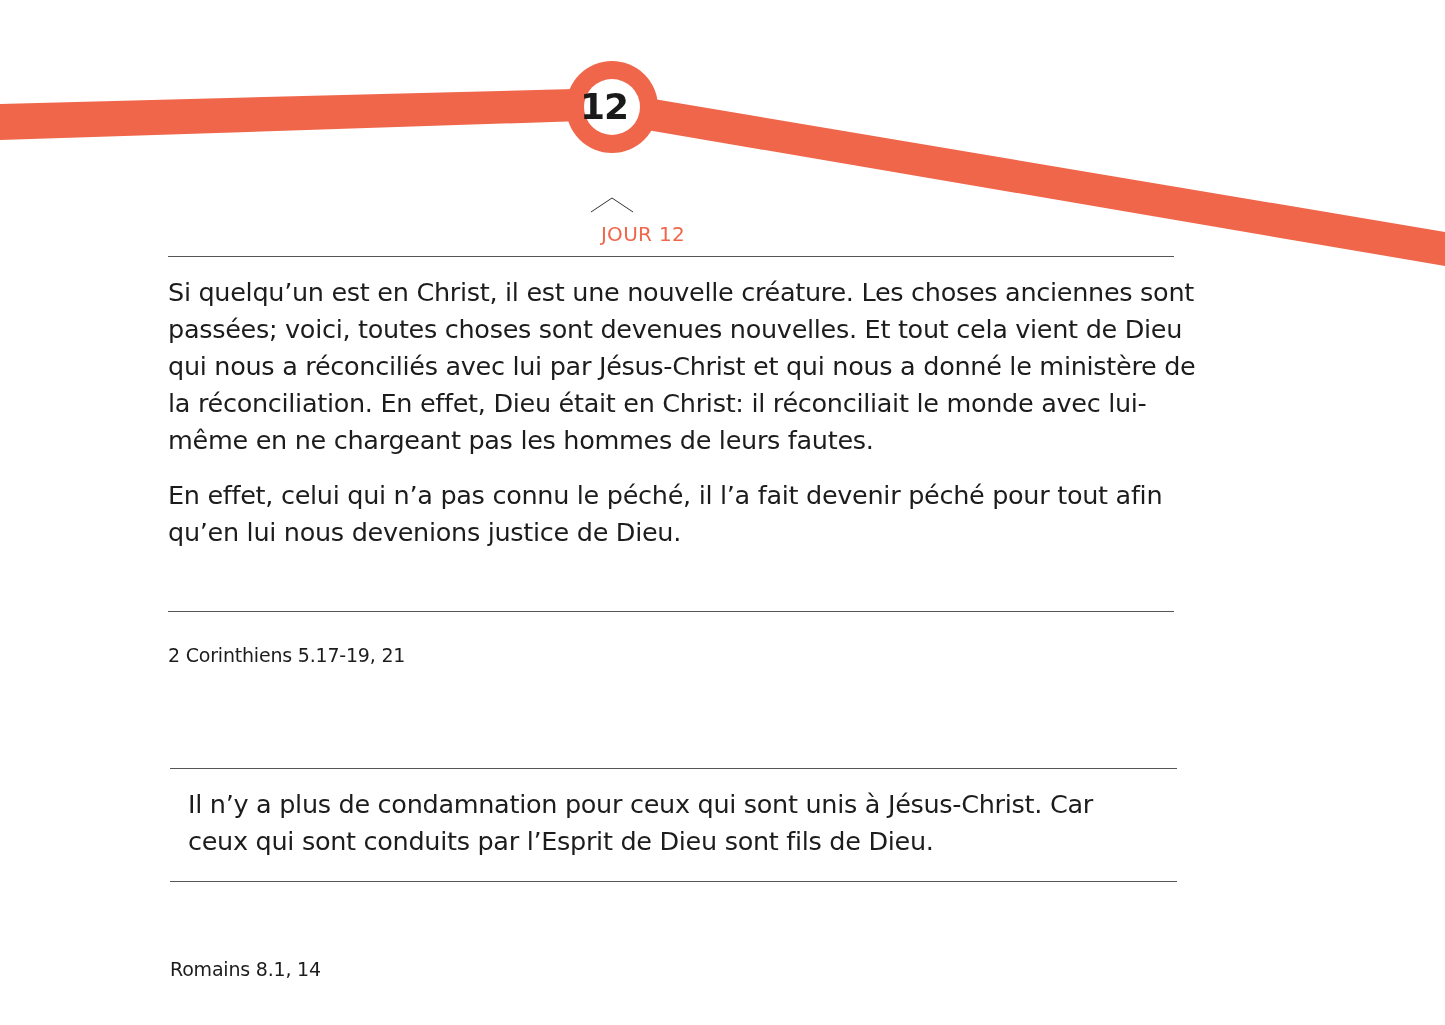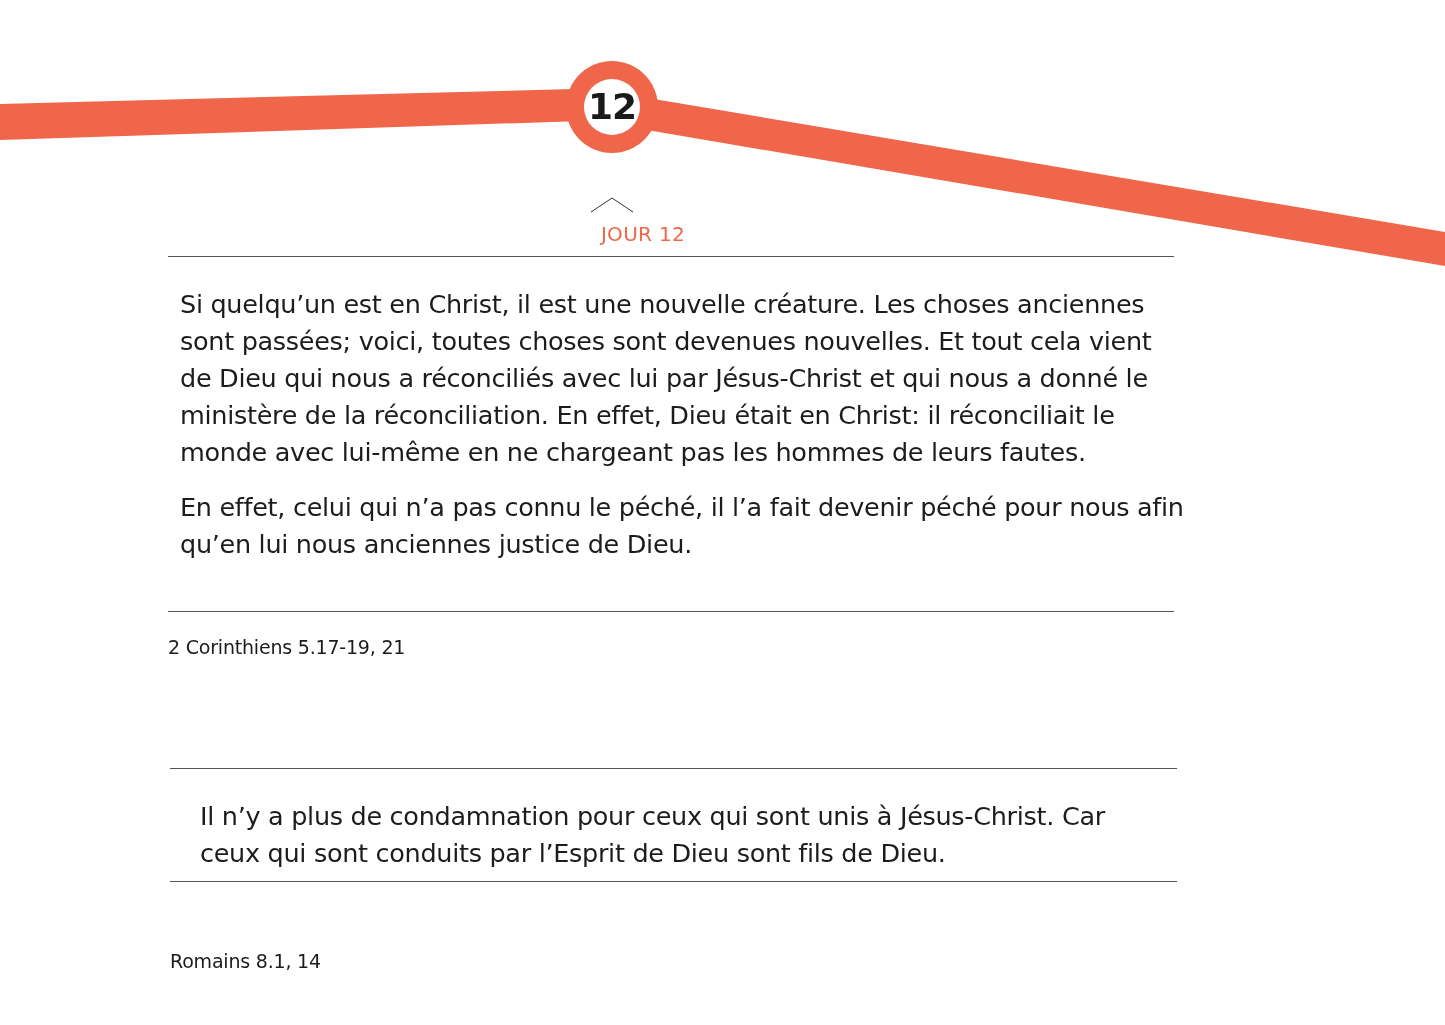--- a/index.html
+++ b/index.html
@@ -5,36 +5,36 @@
   html, body { margin: 0; padding: 0; }
   body {
     width: 1445px; height: 1025px; position: relative; overflow: hidden;
     background: #ffffff;
     font-family: "DejaVu Sans", "Liberation Sans", sans-serif;
     color: #1c1c1c;
   }
   .track { position: absolute; left: 0; top: 0; }
   .badge-num {
     position: absolute; left: 580px; top: 84px; width: 64px; height: 46px;
-    text-align: center; font-family: "DejaVu Sans", sans-serif; font-weight: bold;
+    font-family: "DejaVu Sans", sans-serif; font-weight: bold;
     font-size: 36px; line-height: 46px; color: #1a1a1a; letter-spacing: -1px;
   }
   .caret { position: absolute; left: 590px; top: 196px; }
   .day-label {
     position: absolute; left: 540px; top: 222px; width: 145px; text-align: right;
     font-size: 20px; color: #f0664a; letter-spacing: 0.3px;
   }
   .rule { position: absolute; height: 1px; background: #555; }
   .verse {
     position: absolute; left: 168px; width: 1030px;
     font-size: 25.5px; line-height: 37px; color: #1c1c1c; letter-spacing: -0.3px;
   }
-  .verse p { margin: 12px; }
+  .verse p { margin: 0; }
   .verse p + p { margin-top: 18px; }
-  .ref { position: absolute; font-size: 19px; color: #1c1c1c; letter-spacing: -0.2px; }
+  .ref { position: absolute; font-size: 19px; color: #1c1c1c; letter-spacing: -0.2px; margin-top: 8px; }
 </style>
 </head>
 <body>
 
 <svg class="track" width="1445" height="300" viewBox="0 0 1445 300">
   <polygon points="0,104 612,88 612,120 0,140" fill="#f0664a"></polygon>
   <polygon points="612,92 1445,232 1445,266 612,124" fill="#f0664a"></polygon>
   <circle cx="612" cy="107" r="46" fill="#f0664a"></circle>
   <circle cx="612" cy="107" r="28" fill="#ffffff"></circle>
 </svg>
@@ -43,21 +43,21 @@
 
 <svg class="caret" width="44" height="18" viewBox="0 0 44 18">
   <polyline points="1,16 22,2 43,16" fill="none" stroke="#333" stroke-width="1"></polyline>
 </svg>
 <div class="day-label">JOUR 12</div>
 
 <div class="rule" style="left:168px; top:256px; width:1006px;"></div>
 
 <div class="verse" style="top:274px;">
   <p>Si quelqu’un est en Christ, il est une nouvelle créature. Les choses anciennes sont passées; voici, toutes choses sont devenues nouvelles. Et tout cela vient de Dieu qui nous a réconciliés avec lui par Jésus-Christ et qui nous a donné le ministère de la réconciliation. En effet, Dieu était en Christ: il réconciliait le monde avec lui-même en ne chargeant pas les hommes de leurs fautes.</p>
-  <p>En effet, celui qui n’a pas connu le péché, il l’a fait devenir péché pour nous afin qu’en lui nous anciennes justice de Dieu.</p>
+  <p>En effet, celui qui n’a pas connu le péché, il l’a fait devenir péché pour tout afin qu’en lui nous devenions justice de Dieu.</p>
 </div>
 
 <div class="rule" style="left:168px; top:611px; width:1006px;"></div>
 <div class="ref" style="left:168px; top:636px;">2 Corinthiens 5.17-19, 21</div>
 
 <div class="rule" style="left:170px; top:768px; width:1007px;"></div>
 
 <div class="verse" style="top:786px; left:188px; width:960px;">
   <p>Il n’y a plus de condamnation pour ceux qui sont unis à Jésus-Christ. Car ceux qui sont conduits par l’Esprit de Dieu sont fils de Dieu.</p>
 </div>

